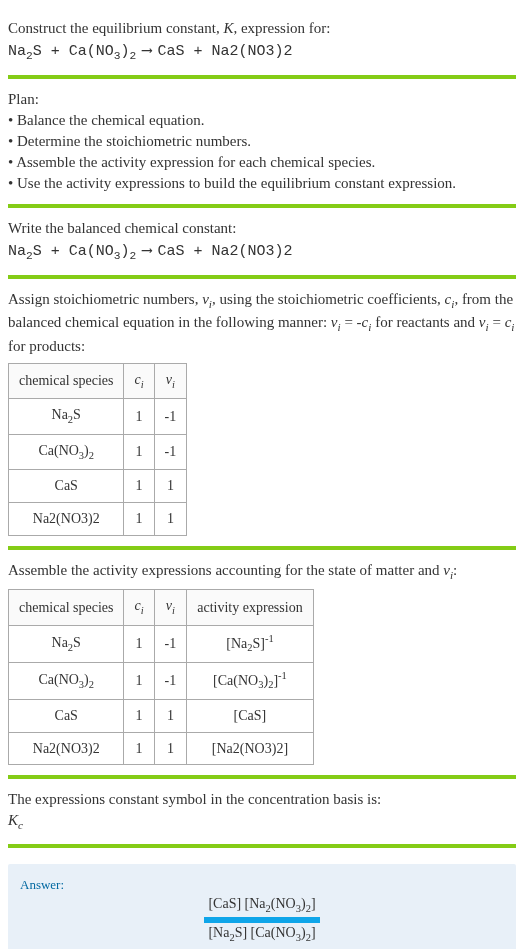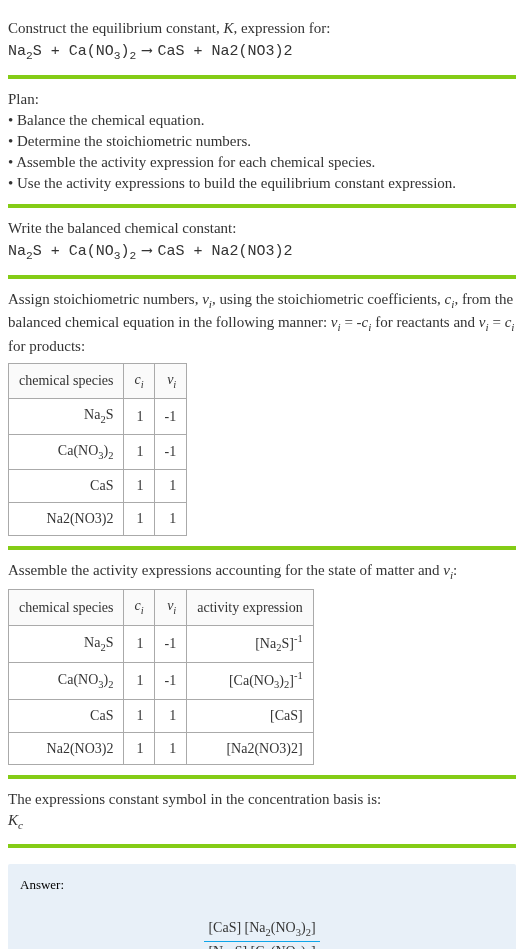--- a/index.html
+++ b/index.html
@@ -38,46 +38,46 @@
     .italic {
       font-style: italic;
     }
     table {
       border-collapse: collapse;
       margin-top: 6px;
     }
     th, td {
       border: 1px solid #aaa;
       padding: 6px 10px;
-      text-align: right;
+      text-align: center;
       font-size: 14px;
     }
     th {
       font-weight: normal;
       background: #fafafa;
     }
     .answer-box {
       background: #e8f0f8;
       padding: 12px;
       margin-top: 6px;
       border-radius: 2px;
     }
     .answer-label {
       font-size: 13px;
-      color: #000000;
-      margin-bottom: 24px;
+      color: #0369a1;
+      margin-bottom: 0;
     }
     .frac {
       display: inline-block;
       vertical-align: middle;
       text-align: center;
     }
     .frac .num {
       display: block;
-      border-bottom: 1px solid #0ea5e9;
+      border-bottom: 6px solid #0ea5e9;
       padding: 0 4px;
       font-family: Liberation Serif, serif;
     }
     .frac .den {
       display: block;
       padding: 0 4px;
     }
     .arrow {
       padding: 0 6px;
     }

